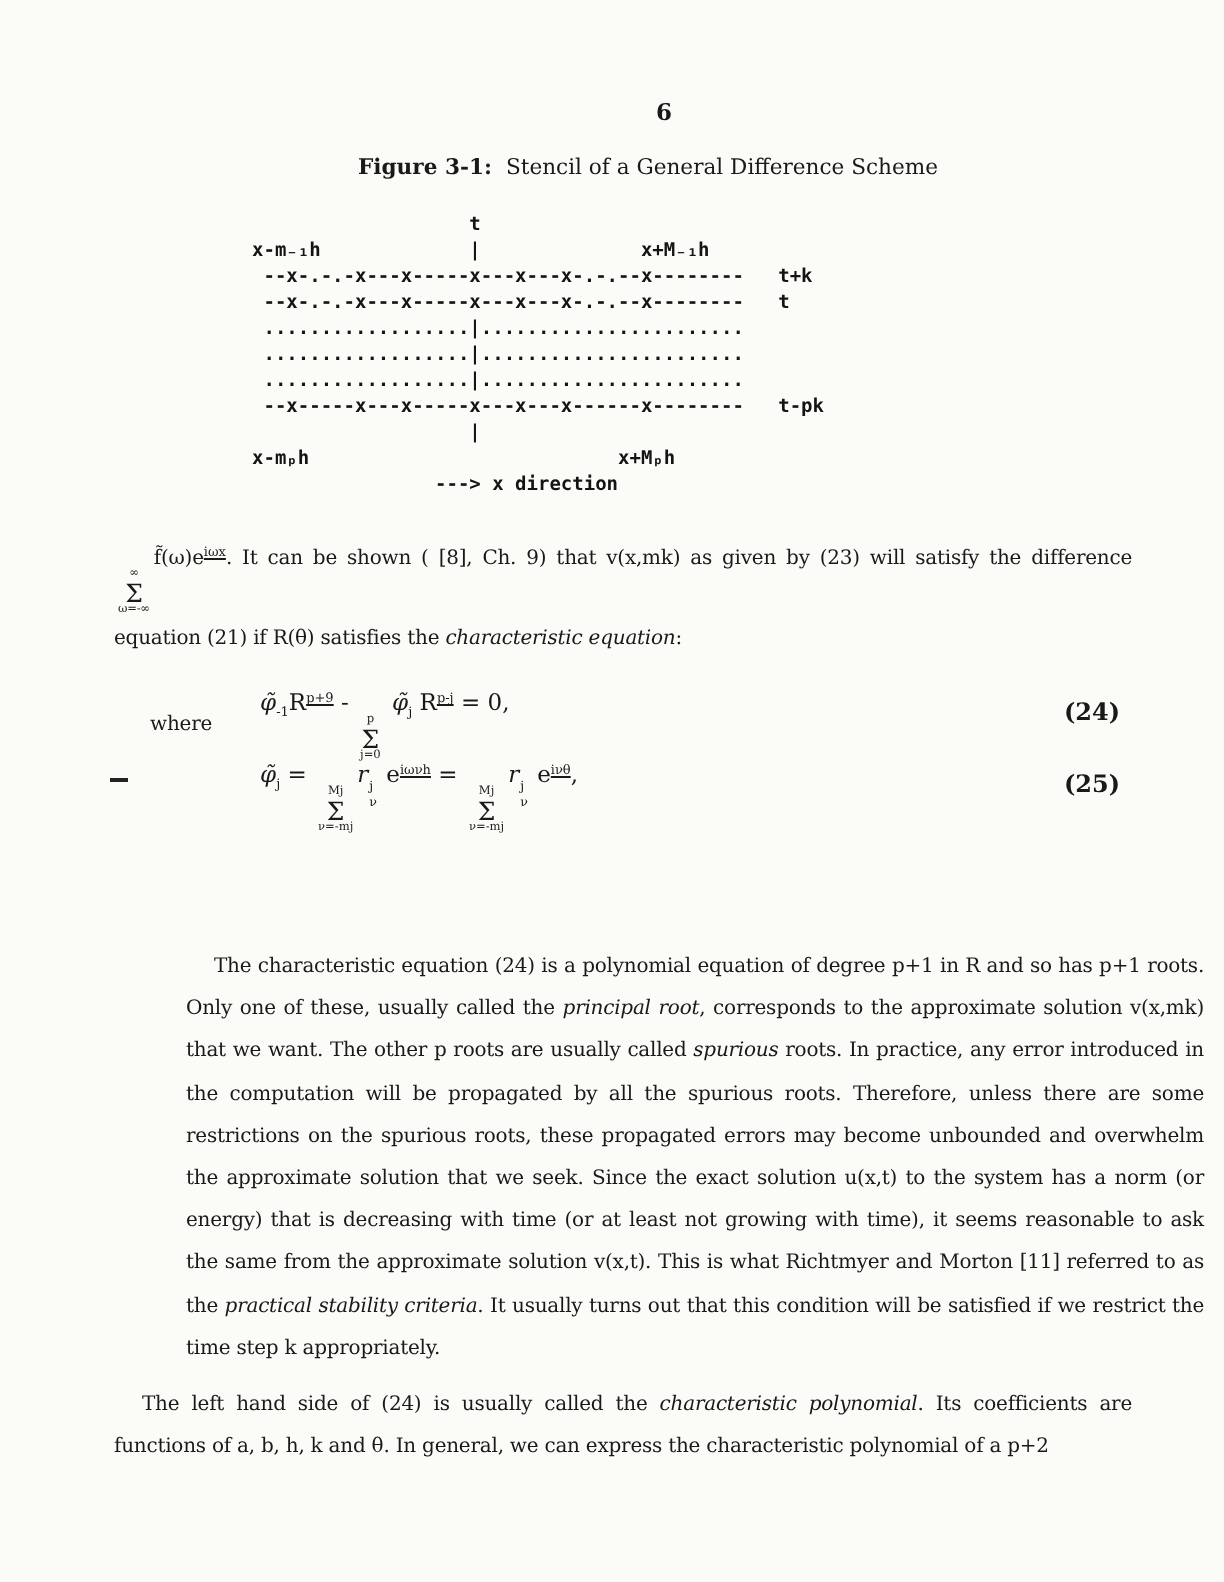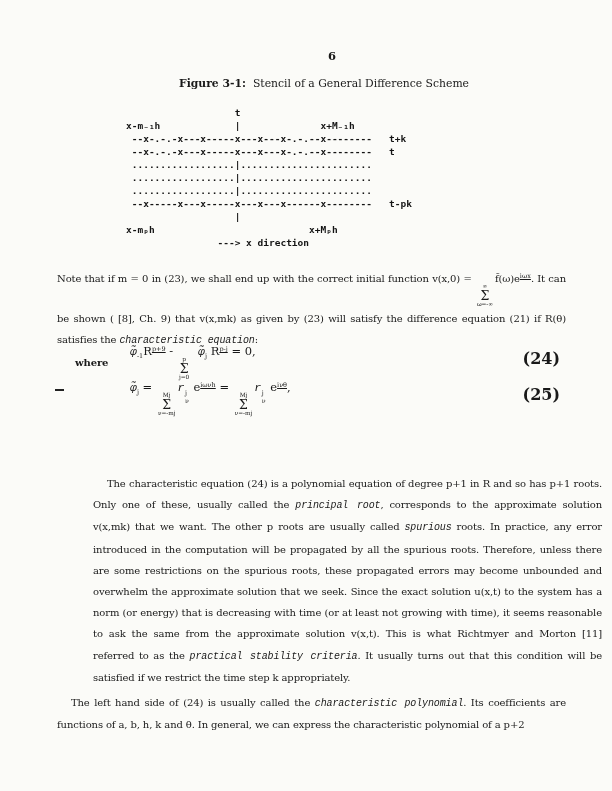--- a/index.html
+++ b/index.html
@@ -31,36 +31,36 @@
   .bodytext{
     position:absolute;left:57px;width:509px;
     font-size:10px;line-height:21.2px;
     letter-spacing:-0.12px;
     text-align:justify;margin:0;
   }
   .p1{top:266px;}
   .p2{top:418px;}
   .p3{top:473px;text-indent:14px;margin-left:36px;}
   .p4{top:692px;text-indent:14px;}
-  .em{font-style:italic;font-family:Liberation Mono, monospace;}
+  .em{font-style:italic;}
   sup{font-size:6.5px;vertical-align:4px;letter-spacing:0;text-decoration:underline;}
   sub{font-size:6.5px;vertical-align:-3px;letter-spacing:0;}
   .bigop{
     display:inline-flex;flex-direction:column;align-items:center;
     line-height:1;vertical-align:-6px;margin:0 2px;text-indent:0;
   }
   .bigop .lim{font-size:5.8px;}
   .bigop .op{font-size:12.5px;}
   .eqrow{position:absolute;left:57px;width:509px;height:36px;font-size:11.5px;}
   .eq24{top:340px;}
   .eq25{top:378px;text-align:right;}
-  .where{position:absolute;left:18px;top:17px;font-size:10px;letter-spacing:-0.1px;font-weight:bold;}
+  .where{position:absolute;left:18px;top:17px;font-size:10px;letter-spacing:-0.1px;}
   .eqbody{position:absolute;left:73px;top:4px;white-space:nowrap;}
   .eq25 .eqbody{top:2px;}
-  .eqlabel{position:absolute;right:6px;top:9px;font-weight:bold;font-size:16px;}
+  .eqlabel{position:absolute;right:6px;top:9px;font-weight:bold;font-size:12px;}
   .eq25 .eqlabel{top:7px;}
   .stack{
     display:inline-flex;flex-direction:column;align-items:flex-start;
     font-size:6.3px;line-height:1.25;vertical-align:-4px;margin:0 1px 0 0.5px;
   }
   .margin-dash{
     position:absolute;left:55px;top:389px;width:9px;height:2px;background:#222;
   }
 </style>
 </head>
@@ -79,21 +79,21 @@
  --x-.-.-x---x-----x---x---x-.-.--x--------   t+k
  --x-.-.-x---x-----x---x---x-.-.--x--------   t
  ..................|.......................
  ..................|.......................
  ..................|.......................
  --x-----x---x-----x---x---x------x--------   t-pk
                    |
 x-mₚh                           x+Mₚh
                 ---&gt; x direction</pre>
 
-  <p class="bodytext p1"><span>Note that if m = 0 in (23), we shall end up with the correct initial function v(x,0) = </span><span class="bigop">
+  <p class="bodytext p1"><span class="bigop">
         <span class="lim">∞</span>
         <span class="op">Σ</span>
         <span class="lim">ω=-∞</span>
       </span><span>f̃(ω)e</span><sup>iωx</sup><span>. It can be shown ( [8], Ch. 9) that v(x,mk) as given by (23) will satisfy the difference equation (21) if R(θ) satisfies the </span><span class="em">characteristic equation</span><span>:</span></p>
 
   <div class="eqrow eq24">
     <span class="where">where</span>
     <span class="eqbody"><span class="em">φ̃</span><sub>-1</sub><span>R</span><sup>p+9</sup><span> - </span><span class="bigop">
           <span class="lim">p</span>
           <span class="op">Σ</span>

